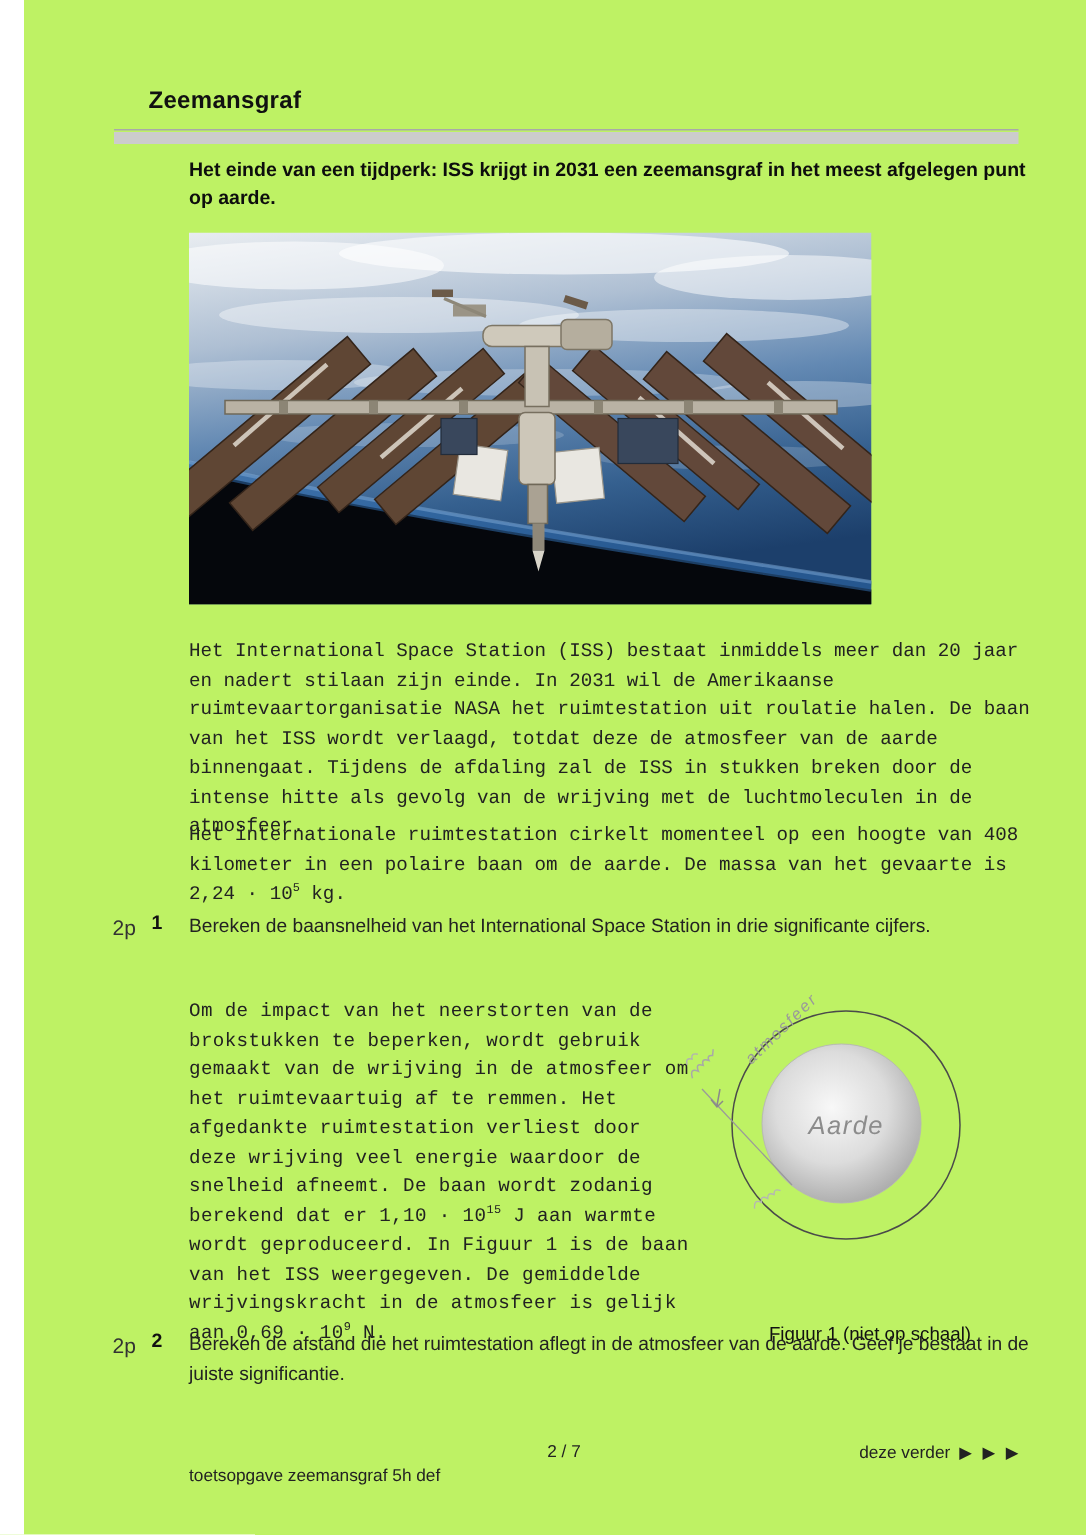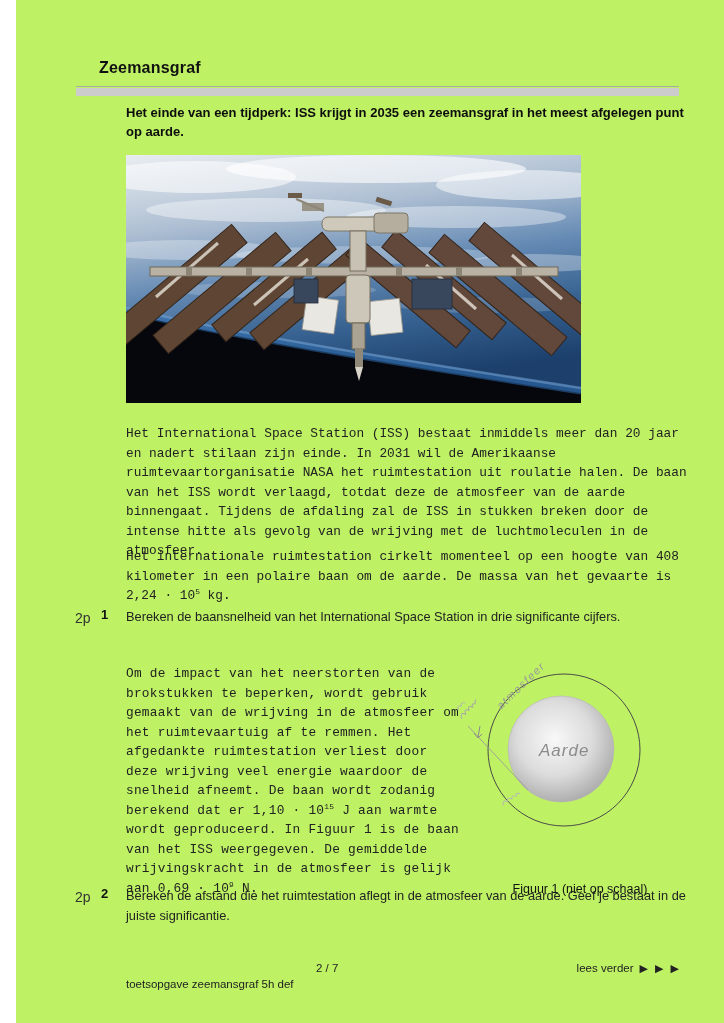--- a/index.html
+++ b/index.html
@@ -27,34 +27,34 @@
   .q-number { position:absolute; left:85px; font-size:13px; font-weight:bold; color:#111; }
   .q-text { position:absolute; left:110px; width:562px; font-size:12.8px; line-height:19.5px; color:#222; }
   #q1 .q-points, #q1 .q-number, #q1 .q-text { top:607px; }
   #q2 .q-points, #q2 .q-number, #q2 .q-text { top:886px; }
 
   .figure-svg { position:absolute; left:438px; top:660px; }
   .figure-caption { position:absolute; left:440px; top:882px; width:248px; text-align:center; font-size:12.5px; font-weight:normal; color:#111; }
 
   .footer { position:absolute; left:0; top:962px; width:724px; font-size:11.5px; color:#222; }
   .footer-left { position:absolute; left:110px; top:16px; }
-  .footer-center { position:absolute; left:300px; width:120px; top:0; }
+  .footer-center { position:absolute; left:300px; width:120px; text-align:center; top:0; }
   .footer-right { position:absolute; right:59px; top:0; }
   .footer-right .arrows { font-size:11px; letter-spacing:2px; margin-left:6px; }
 </style>
 </head>
 <body>
 
 <div class="page">
 
   <div class="doc-title">Zeemansgraf</div>
   <div class="title-rule-thin"></div>
   <div class="title-rule-thick"></div>
 
-  <div class="intro-heading">Het einde van een tijdperk: ISS krijgt in 2035 een zeemansgraf in het meest afgelegen punt op aarde.</div>
+  <div class="intro-heading">Het einde van een tijdperk: ISS krijgt in 2031 een zeemansgraf in het meest afgelegen punt op aarde.</div>
 
   <svg class="photo" viewBox="0 0 455 248" width="455" height="248">
     <defs>
       <linearGradient id="sky" x1="0" y1="0" x2="0.25" y2="1">
         <stop offset="0" stop-color="#e9edf1"></stop>
         <stop offset="0.30" stop-color="#aebfd3"></stop>
         <stop offset="0.55" stop-color="#6389b3"></stop>
         <stop offset="0.78" stop-color="#35608f"></stop>
         <stop offset="1" stop-color="#1c3f6b"></stop>
       </linearGradient>
@@ -180,16 +180,16 @@
 
   <div class="question" id="q2">
     <span class="q-points">2p</span>
     <span class="q-number">2</span>
     <span class="q-text">Bereken de afstand die het ruimtestation aflegt in de atmosfeer van de aarde. Geef je bestaat in de juiste significantie.</span>
   </div>
 
   <div class="footer">
     <span class="footer-left">toetsopgave zeemansgraf 5h def</span>
     <span class="footer-center">2 / 7</span>
-    <span class="footer-right"><span>lees verder</span><span class="arrows">▶ ▶ ▶</span></span>
+    <span class="footer-right"><span>deze verder</span><span class="arrows">▶ ▶ ▶</span></span>
   </div>
 
 </div>
 
 </body></html>

